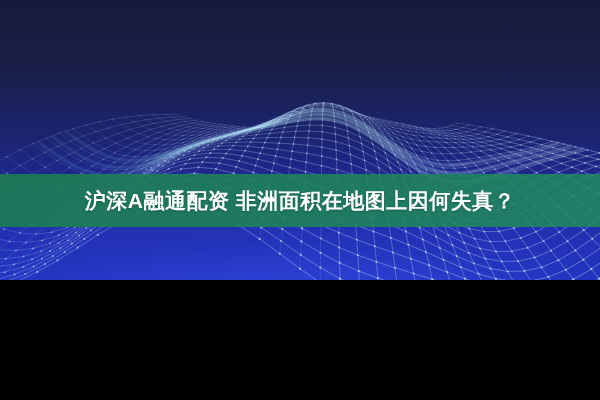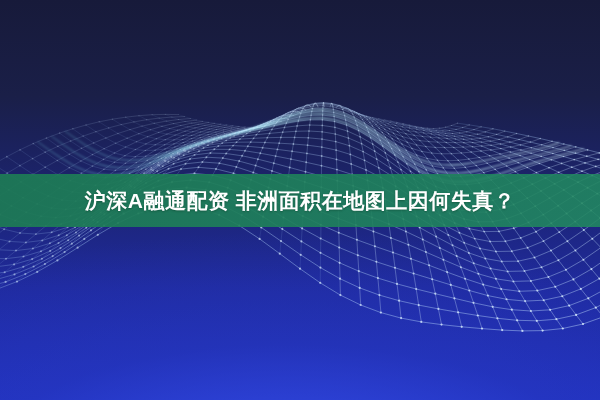--- a/index.html
+++ b/index.html
@@ -3,21 +3,21 @@
 <meta charset="utf-8">
 <style>
   html, body {
     margin: 0;
     padding: 0;
     background: #000;
   }
   #stage {
     position: relative;
     width: 600px;
-    height: 400px;
+    height: 280px;
     overflow: hidden;
     font-family: "Liberation Sans", "DejaVu Sans", sans-serif;
   }
   
   #bgbase {
     position: absolute;
     inset: 0;
     background: linear-gradient(180deg,#171a3a 0%, #1a1f48 24%, #1c2470 48%, #1f2a9e 72%, #2130bd 100%);
   }
   #bgglow {

